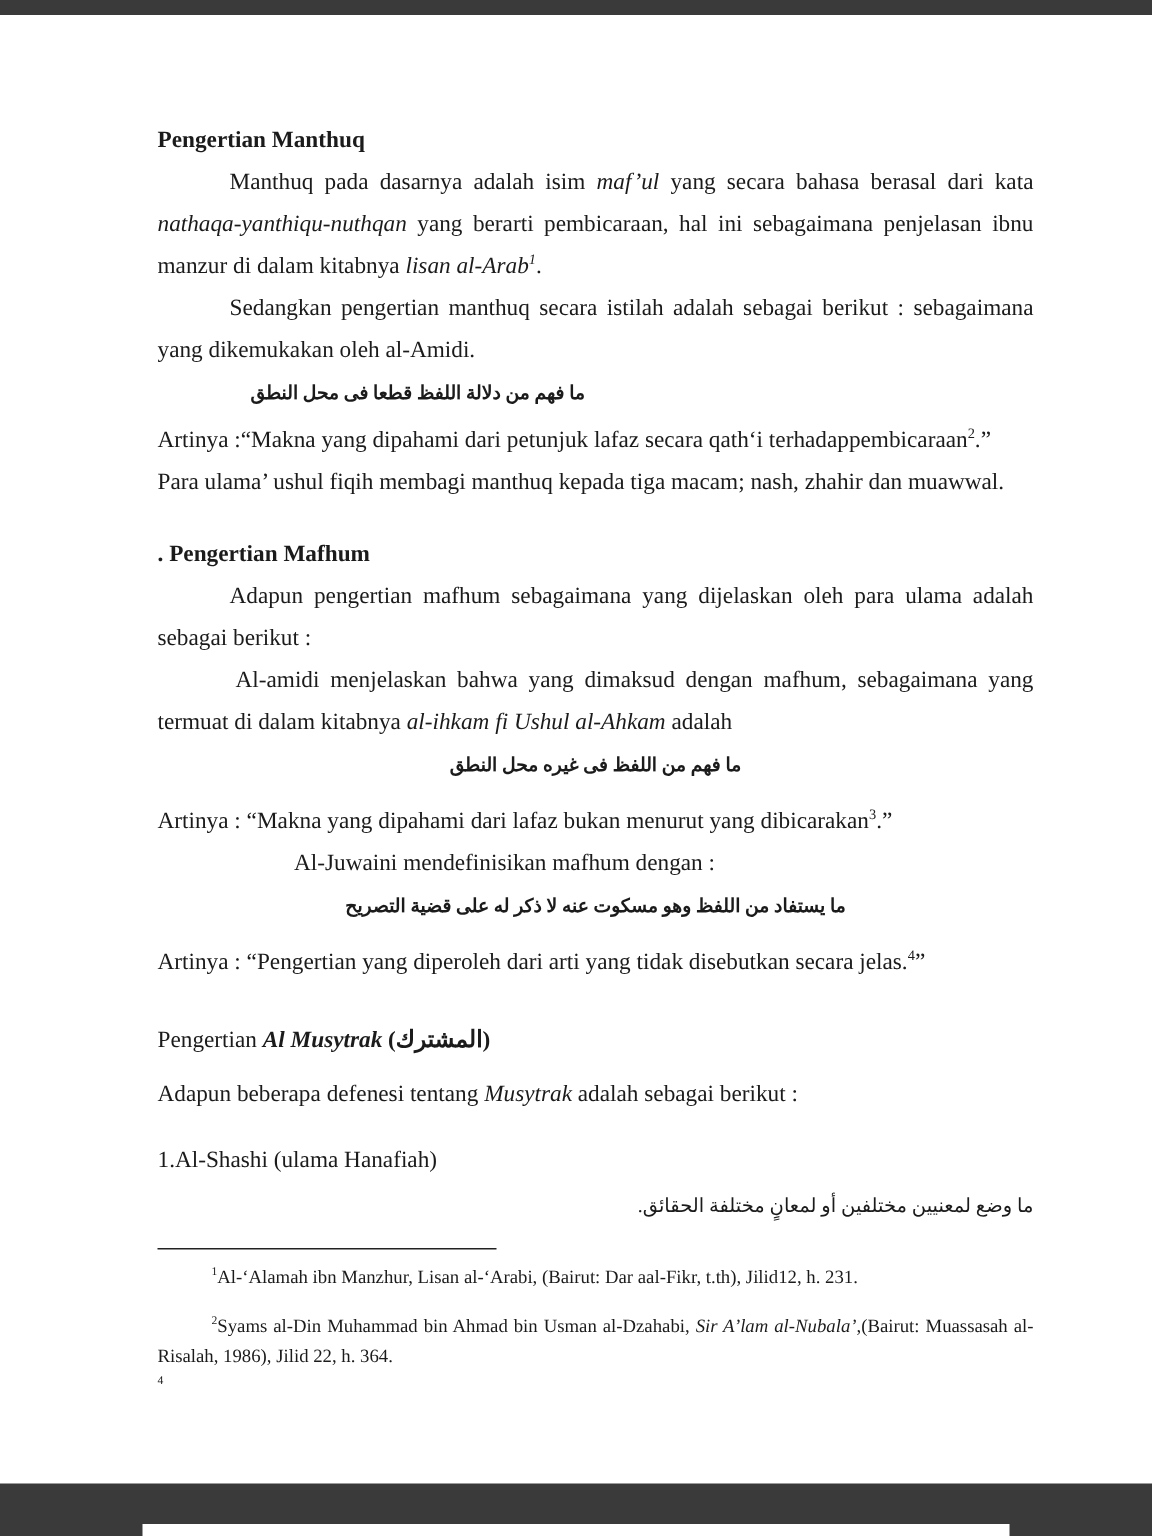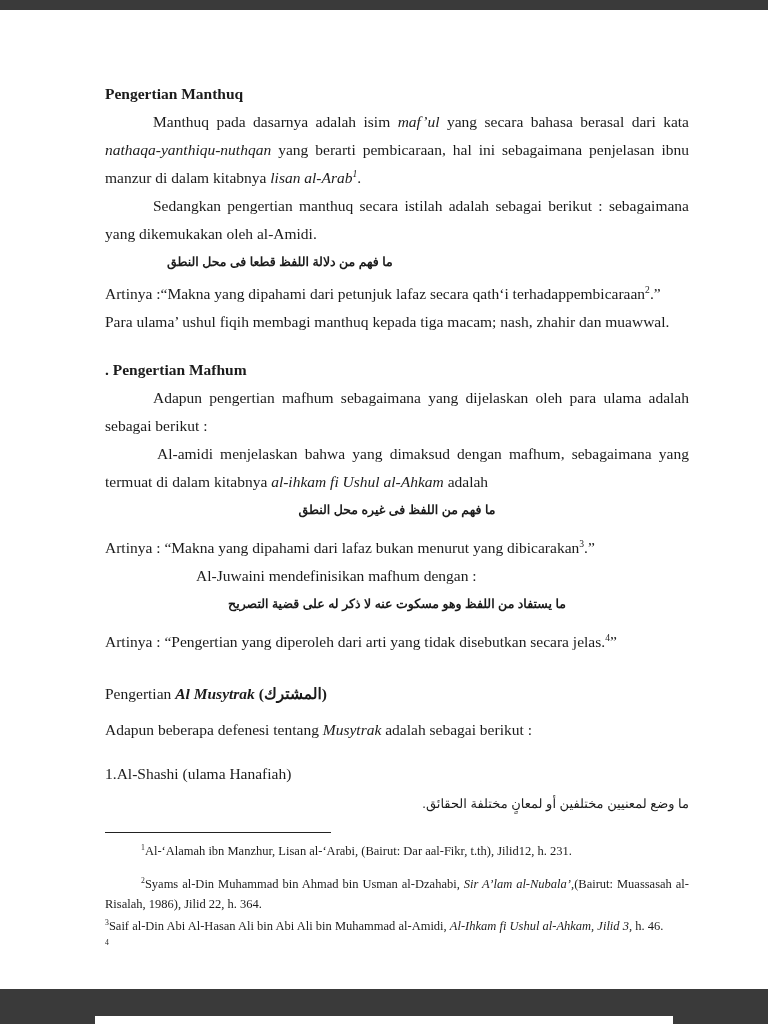--- a/index.html
+++ b/index.html
@@ -14,21 +14,21 @@
   .page{
     position:absolute;top:10px;left:13px;width:768px;box-sizing:border-box;
     padding:70px 92px 0 92px;background:#ffffff;
   }
   .h{font-weight:bold;font-size:15.5px;line-height:28px;margin:0;text-align:left}
   .b{font-size:15.5px;line-height:28px;margin:0;text-align:justify}
   .nojust{text-align:left}
   .ind{text-indent:48px}
   .ind-lg{text-indent:52px}
   .ind-xl{text-indent:91px}
-  .ar{font-family:Liberation Sans, sans-serif;font-size:12.5px;line-height:24px;margin:0}
+  .ar{font-family:Liberation Serif, serif;font-size:12.5px;line-height:24px;margin:0}
   .ar-bold{font-weight:bold}
   .ar-left{direction:rtl;text-align:left;margin:2px 0 6px 62px}
   .ar-center{direction:rtl;text-align:center;margin:2px 0 0 0}
   .ar-right{direction:rtl;margin:4px 0 0 0;font-size:13px}
   .sp8{margin-top:8px}.sp12{margin-top:12px}.sp16{margin-top:16px}
   .sp20{margin-top:20px}.sp24{margin-top:24px}
   sup{font-size:0.62em;line-height:0}
   .fnrule{border:0;border-top:1.5px solid #222;width:226px;margin:16px 0 8px 0}
   .fn{font-size:12.5px;line-height:20px;margin:0;text-align:justify}
   .fn-ind{text-indent:36px}
@@ -56,19 +56,18 @@
   <p class="ar ar-bold ar-center"><span style="font-weight: bold;">ما يستفاد من اللفظ وهو مسكوت عنه لا ذكر له على قضية التصريح</span></p>
   <p class="b nojust sp12"><span>Artinya : “Pengertian yang diperoleh dari arti yang tidak disebutkan secara jelas.</span><sup>4</sup><span>”</span></p>
   <p class="h sp24"><span style="font-weight: normal;">Pengertian </span><span style="font-style: italic; font-weight: bold;">Al Musytrak</span><span style="font-weight: bold;"> (المشترك)</span></p>
   <p class="b nojust sp8"><span>Adapun beberapa defenesi tentang </span><span style="font-style: italic;">Musytrak</span><span> adalah sebagai berikut :</span></p>
   <p class="b nojust sp16"><span>1.Al-Shashi (ulama Hanafiah)</span></p>
   <p class="ar ar-right"><span>ما وضع لمعنيين مختلفين أو لمعانٍ مختلفة الحقائق.</span></p>
 
   <hr class="fnrule">
   <p class="fn fn-ind"><sup>1</sup><span>Al-‘Alamah ibn Manzhur, Lisan al-‘Arabi, (Bairut: Dar aal-Fikr, t.th), Jilid12, h. 231.</span></p>
   <p class="fn fn-ind fn-gap"><sup>2</sup><span>Syams al-Din Muhammad bin Ahmad bin Usman al-Dzahabi, </span><span style="font-style: italic;">Sir A’lam al-Nubala’</span><span>,(Bairut: Muassasah al-Risalah, 1986), Jilid 22, h. 364.</span></p>
-  <p class="fn fn-tight"><sup>3</sup><span>Saif al-Din Abi Al-Hasan Ali bin Abi Ali bin Muhammad al-Amidi, </span><span style="font-style: italic;">Al-Ihkam fi Ushul al-Ahkam, Jilid 3</span><span>, h. 46.</span></p>
   <p class="fn"><sup>4</sup></p>
 </div>
 
 <div class="bottom-bar">
   <div class="next-page"></div>
 </div>
 
 </body></html>

